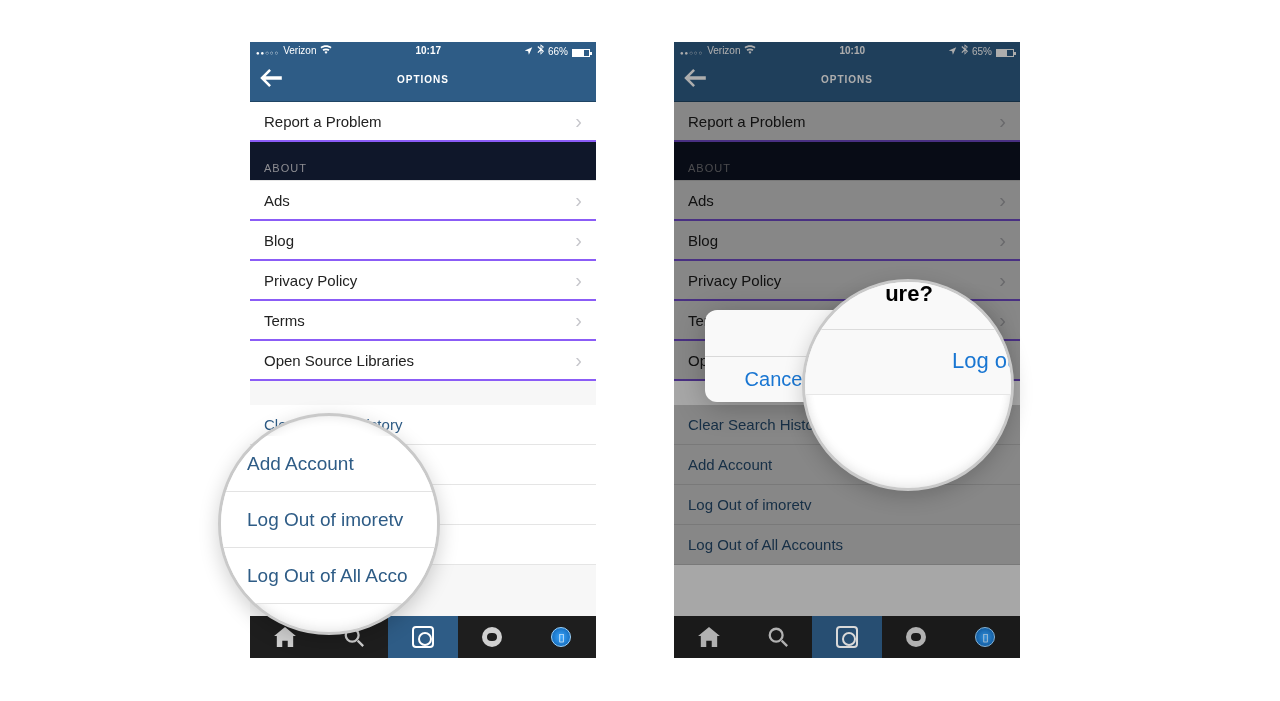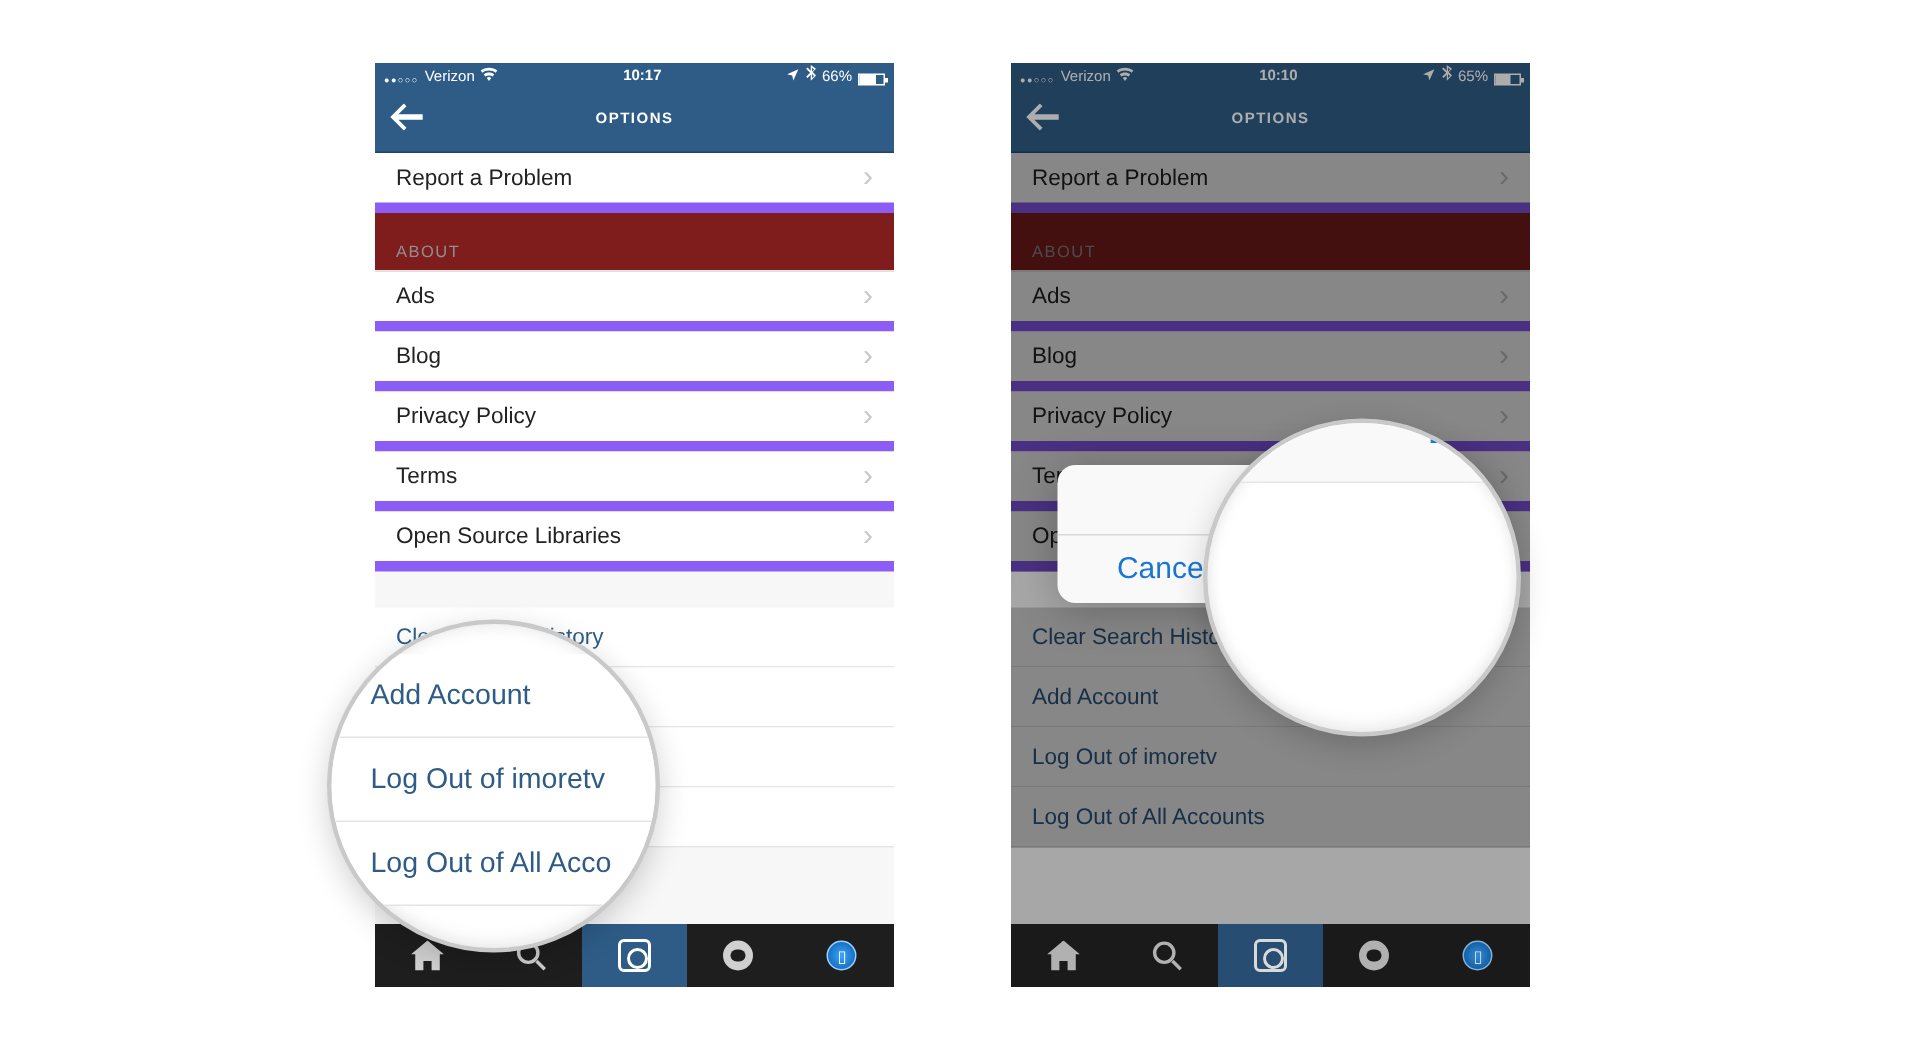--- a/index.html
+++ b/index.html
@@ -102,30 +102,30 @@
     pointer-events: none;
   }
   .row {
     background: #ffffff;
     height: 40px;
     display: flex;
     align-items: center;
     padding: 0 14px;
     font-size: 15px;
     color: #222;
-    border-bottom: 7px solid #8b5cf6;
+    border-bottom: 2px solid #8b5cf6;
     position: relative;
   }
   .row .chev {
     margin-left: auto;
     color: #c7c7cc;
     font-size: 20px;
   }
   .section-header {
-    background: #7f1d1d;
+    background: #0f172a;
     font-size: 11px;
     color: #8e8e93;
     letter-spacing: 1px;
     padding: 20px 14px 6px 14px;
     border-bottom: 1px solid #e5e5e5;
   }
   .link-row {
     background: #ffffff;
     height: 40px;
     display: flex;
@@ -539,20 +539,21 @@
       <div class="mag-left-row">Add Account</div>
       <div class="mag-left-row">Log Out of imoretv</div>
       <div class="mag-left-row">Log Out of All Acco</div>
     </div>
   </div>
 
   <div class="magnifier right-mag">
     <div class="mag-inner">
       <div class="mag-right-stage">
         <div class="mag-alert">
+          <div class="t">ure?</div>
           <div class="acts">
             <div class="a" style="visibility:hidden">.</div>
             <div class="a">Log out</div>
           </div>
         </div>
       </div>
     </div>
   </div>
 
 </div>

